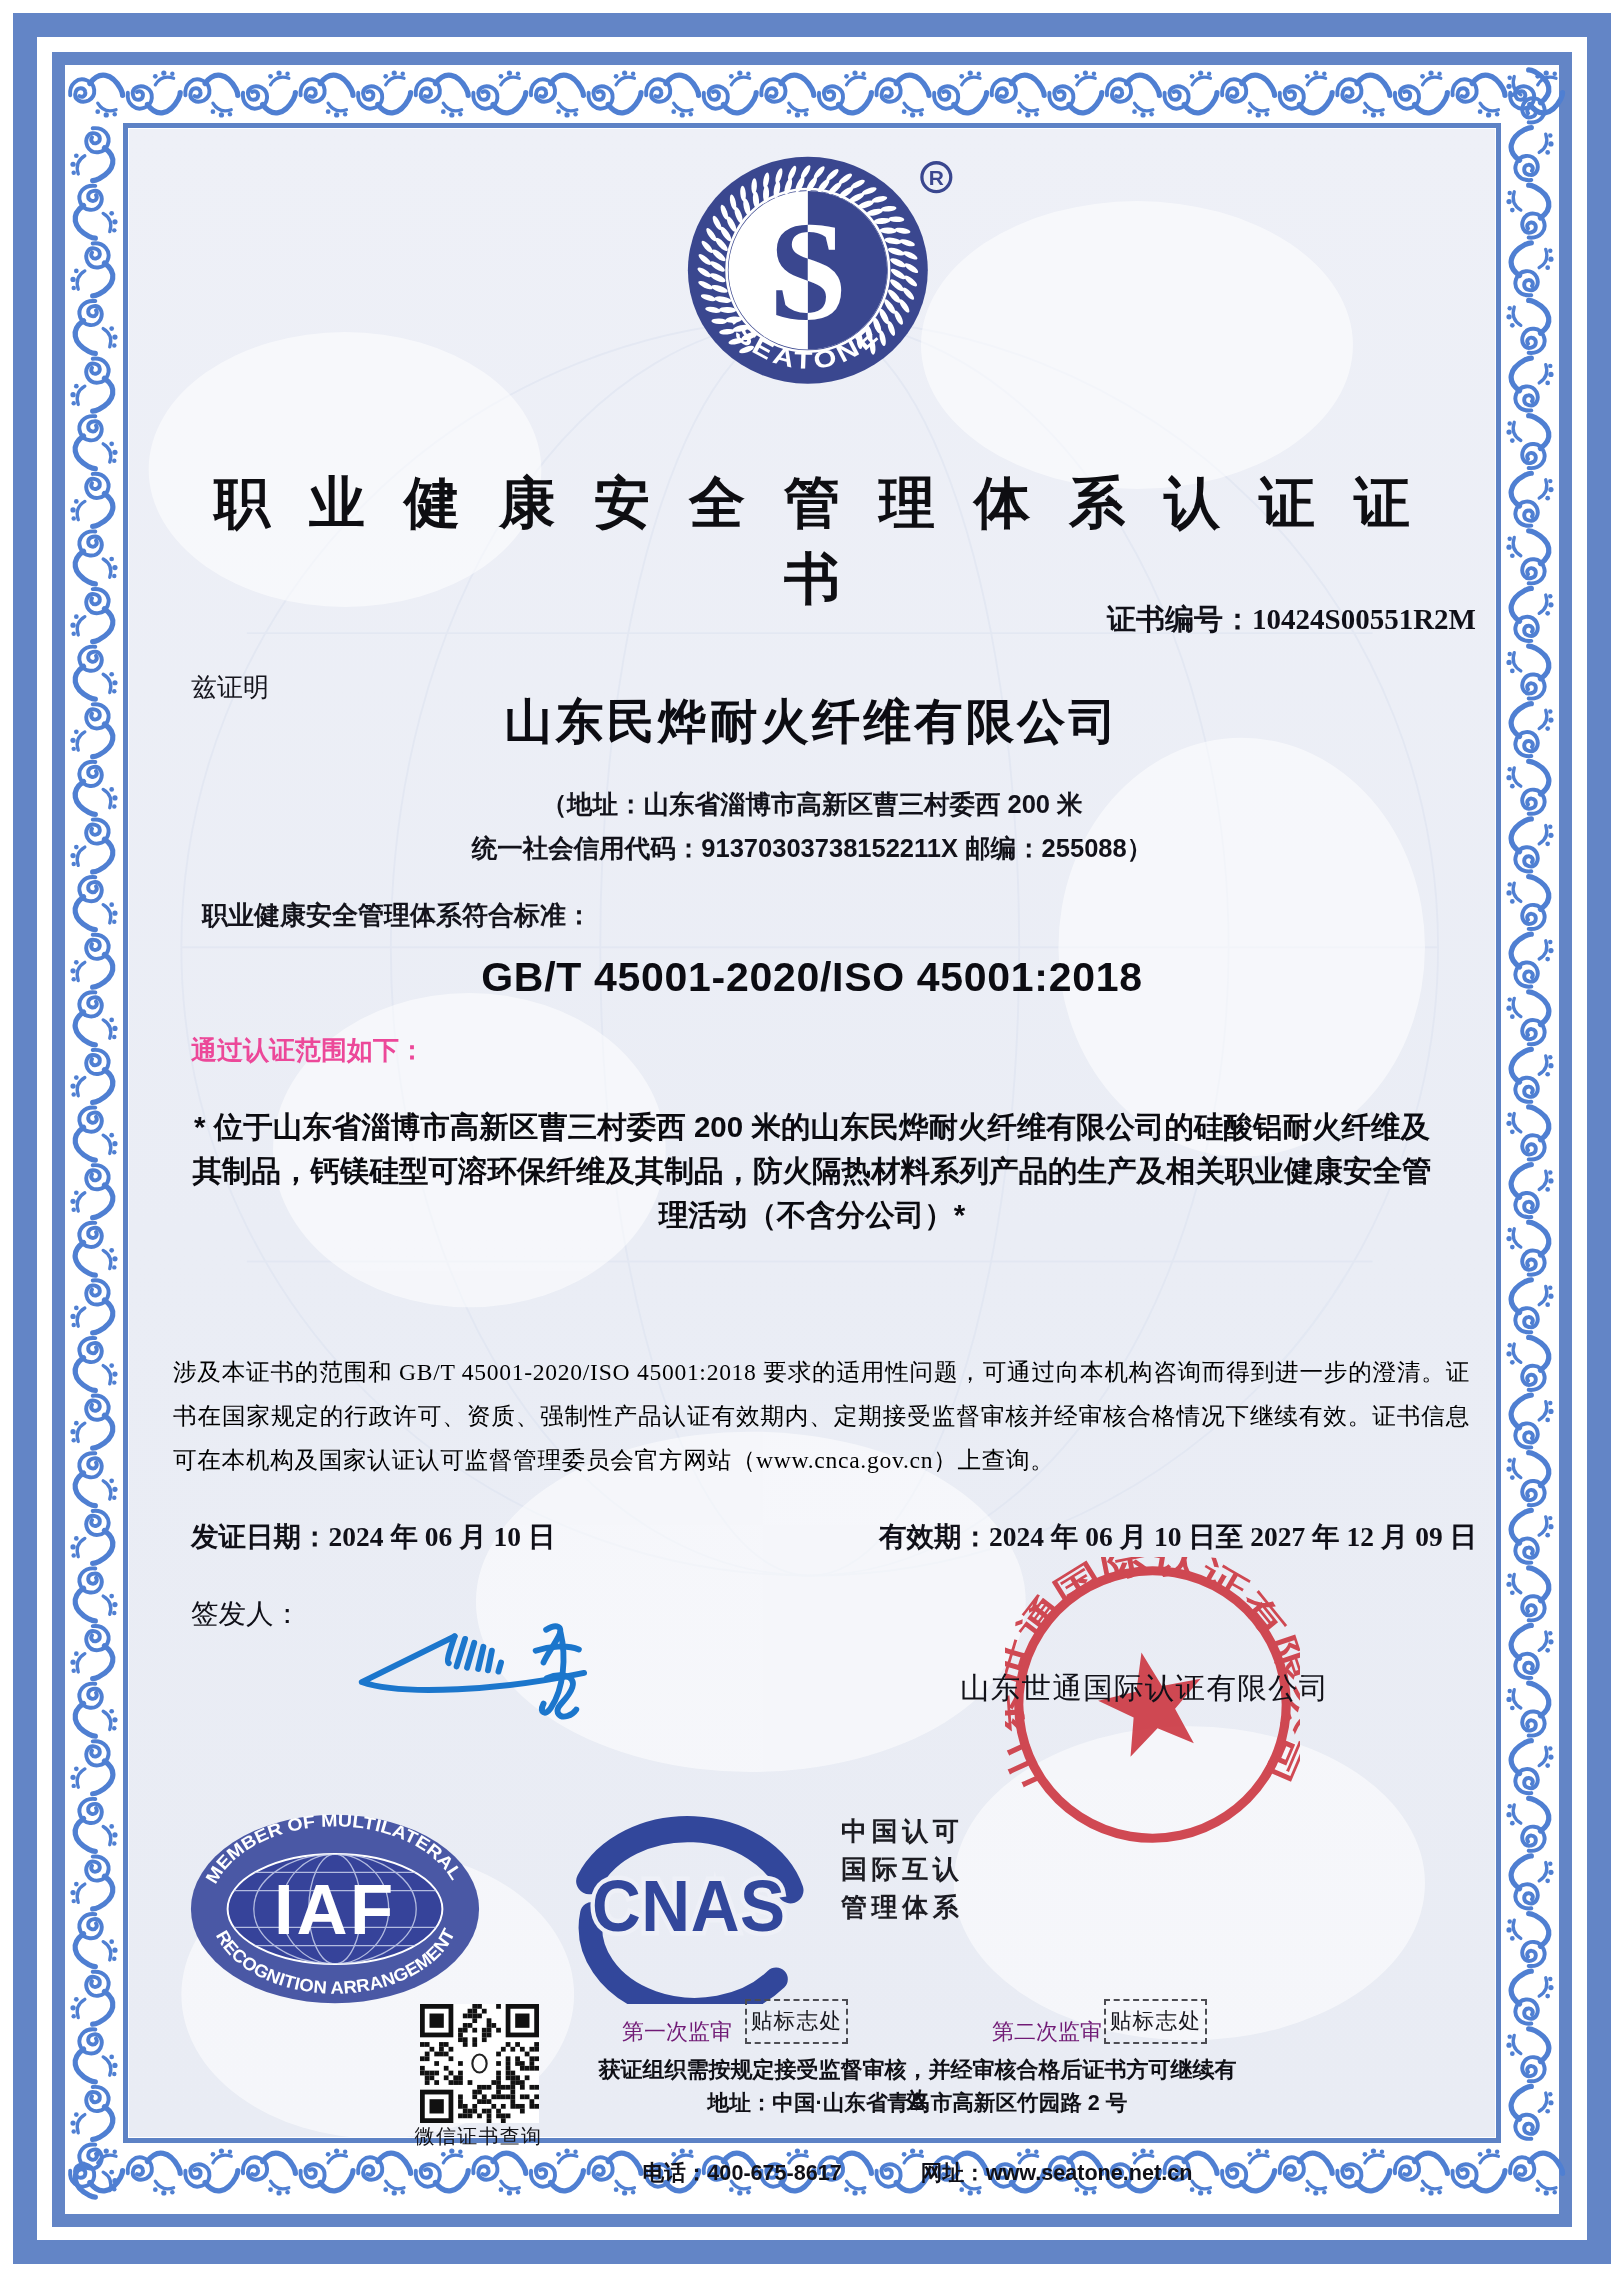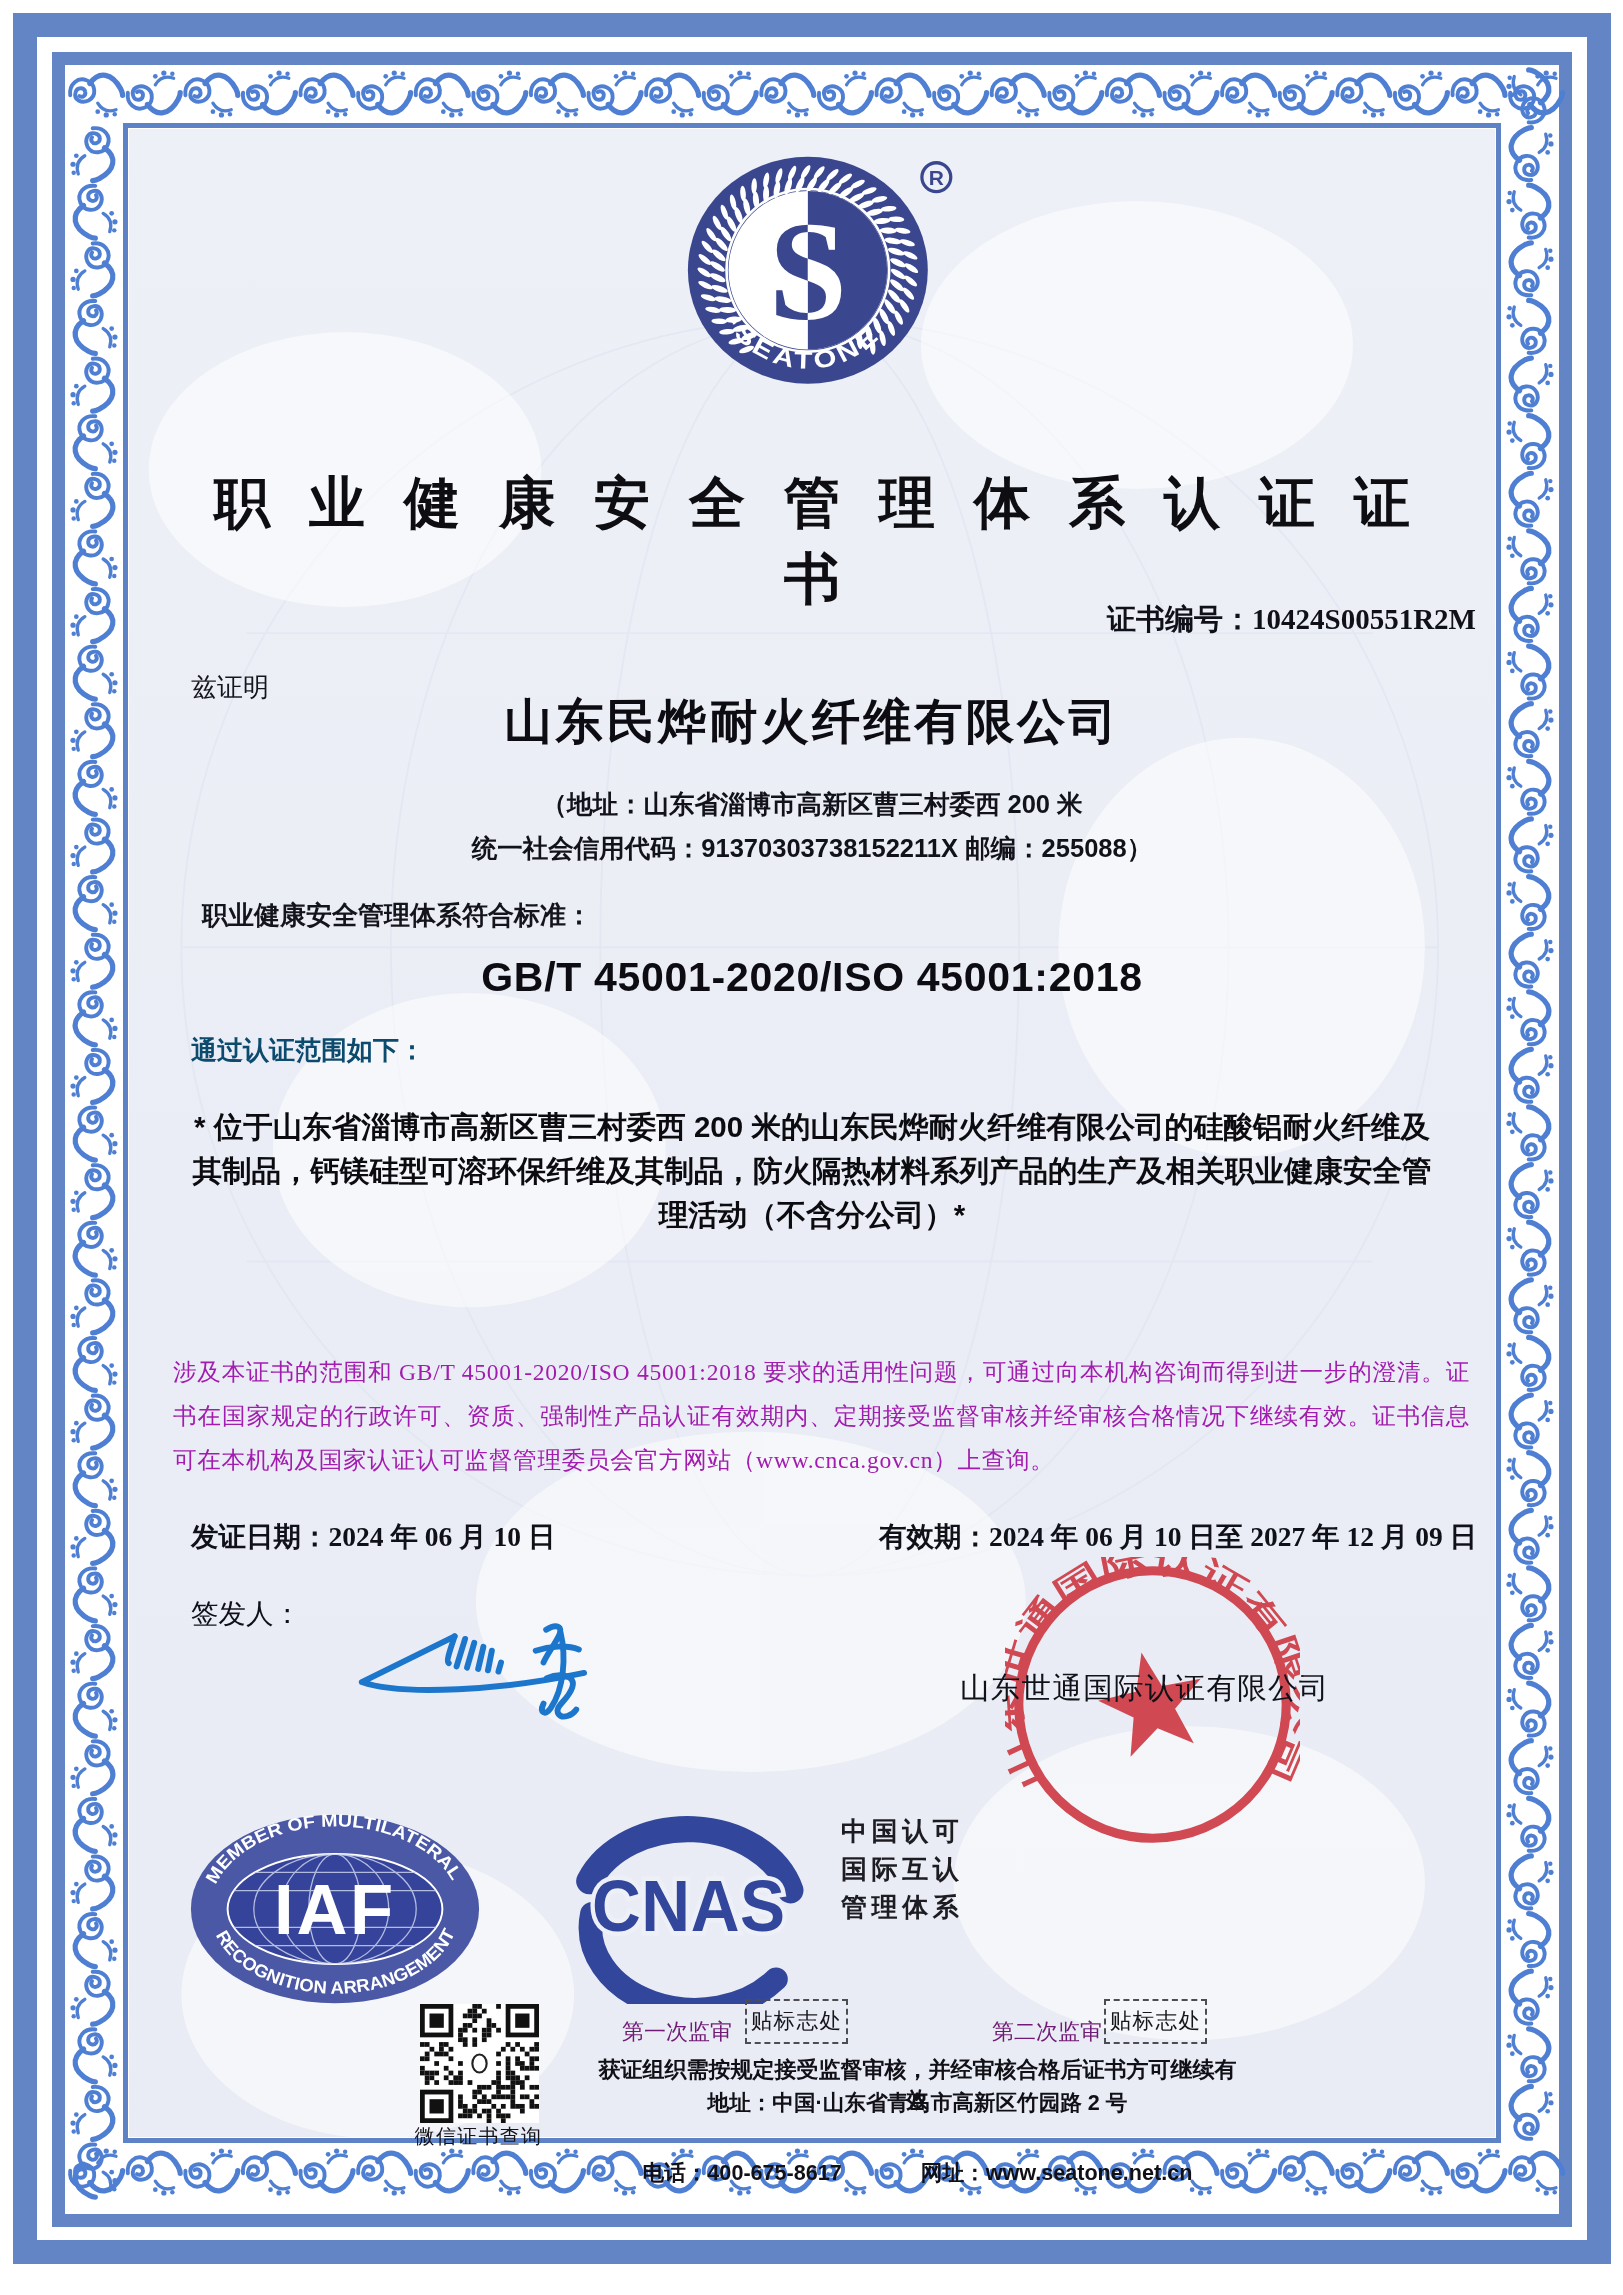--- a/index.html
+++ b/index.html
@@ -33,25 +33,25 @@
     letter-spacing:39px; padding-left:39px; color:#0e0e12; text-align:center; }
   .cert-no-line { right:148px; top:600px; font-size:29px; font-weight:bold; color:#101018; }
   .hereby { left:191px; top:670px; font-size:26px; color:#15151d; }
   .company { left:131px; width:1362px; top:690px; font-size:48px; font-weight:bold;
     letter-spacing:3.3px; color:#0c0c12; }
   .addr1 { left:131px; width:1362px; top:787px; font-size:25.5px; font-weight:bold; color:#12121a; }
   .addr2 { left:131px; width:1362px; top:831px; font-size:25.5px; font-weight:bold; color:#12121a; }
   .std-label { left:202px; top:898px; font-size:26px; font-weight:bold; color:#14141c; }
   .standard { left:131px; width:1362px; top:954px; font-size:41px; font-weight:bold;
     letter-spacing:0.7px; color:#0c0c12; }
-  .scope-label { left:191px; top:1033px; font-size:26px; font-weight:bold; color:#0c4a6e; }
+  .scope-label { left:191px; top:1033px; font-size:26px; font-weight:bold; color:#ec4899; }
   .scope-text { left:190px; width:1244px; top:1105px; font-size:29.5px; font-weight:bold;
     line-height:44px; color:#0b0b10; text-align:center; }
   .note-text { left:173px; width:1297px; top:1350px; font-size:23.6px; line-height:44px;
-    color:#a21caf; text-align:justify; letter-spacing:0.7px; }
+    color:#000000; text-align:justify; letter-spacing:0.7px; }
   .dates-row { left:191px; width:1286px; top:1519px; font-size:27.5px; color:#101018;
     display:flex; justify-content:space-between;font-weight:bold; }
   .signer { left:191px; top:1596px; font-size:27.5px; color:#101018; }
   .issuer-print { left:960px; top:1669px; font-size:29.5px; letter-spacing:1.3px; color:#111118; }
   .cn-block { left:841px; top:1812px; font-size:26px; font-weight:600; letter-spacing:4.6px;
     line-height:38px; color:#1c1c22; }
   .en-block { left:841px; top:1927px; font-size:26px; font-weight:bold; line-height:36px;
     color:#28282c; letter-spacing:0px; }
   .qr-caption { left:400px; width:157px; top:2123px; font-size:20px; font-weight:normal;
     color:#141418; text-align:center; letter-spacing:1.3px; }

